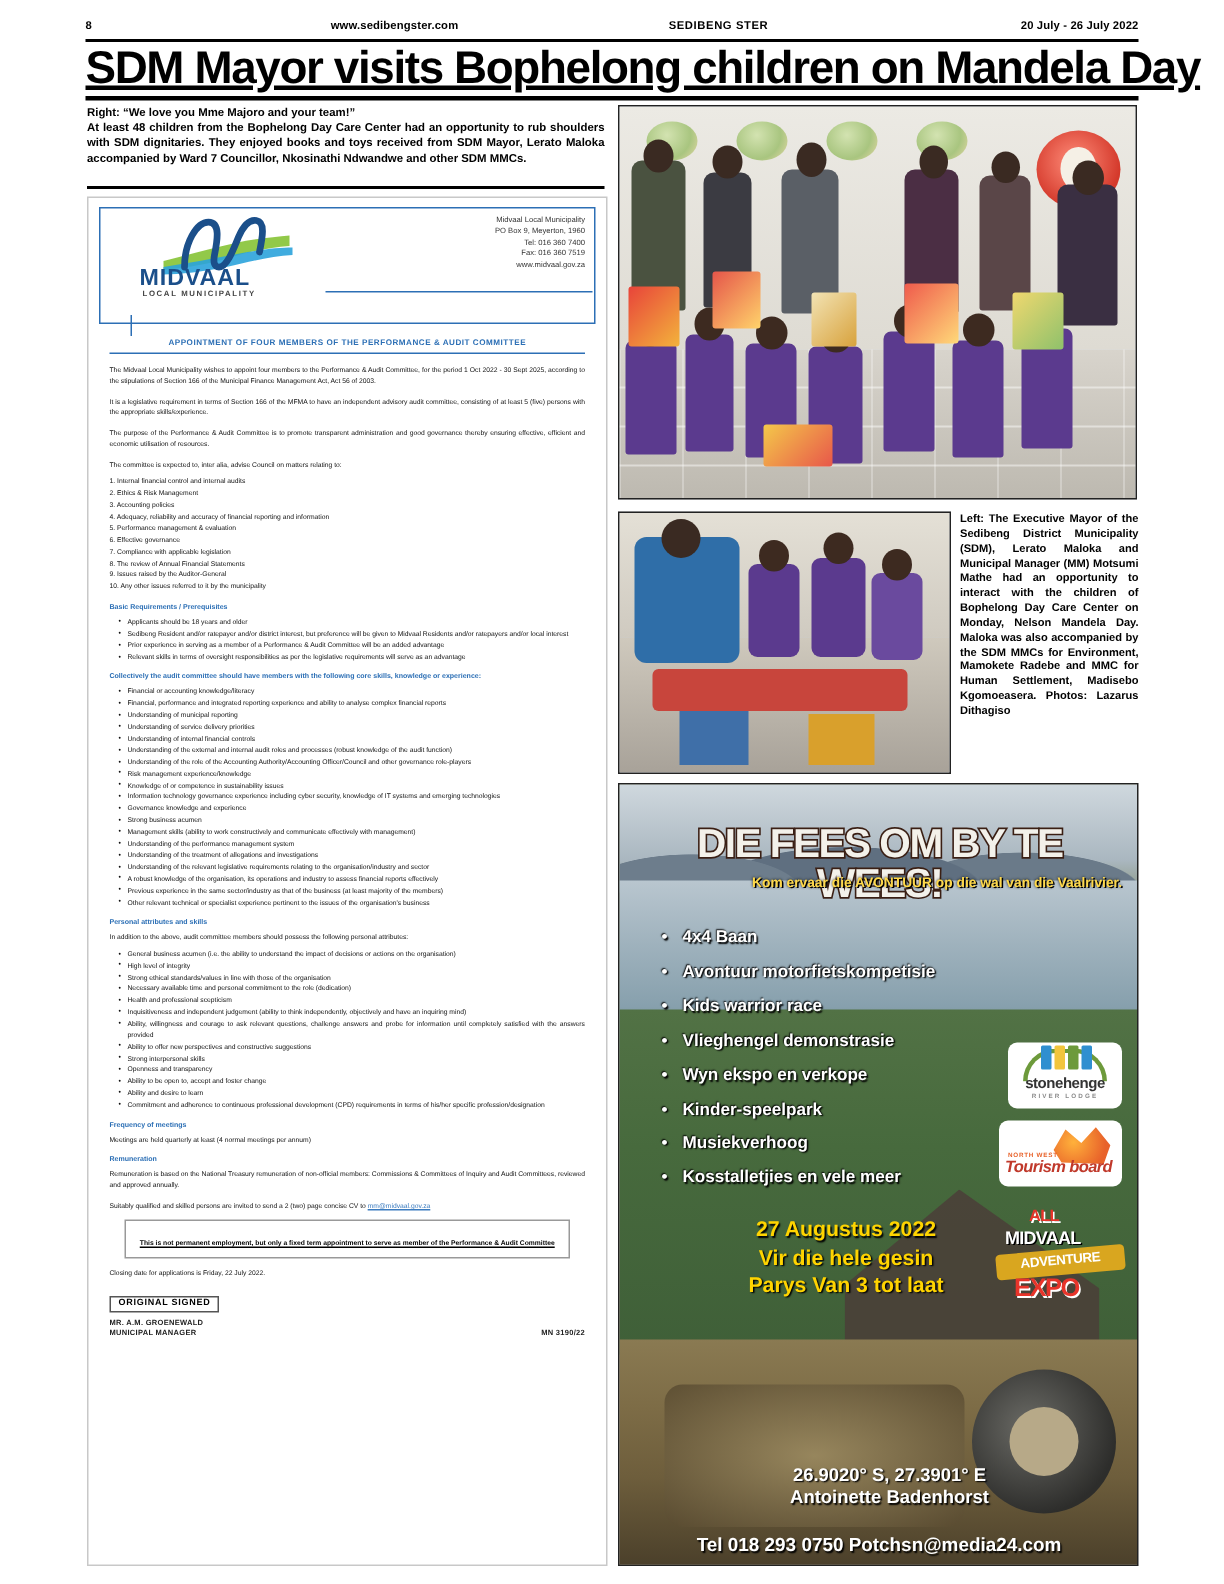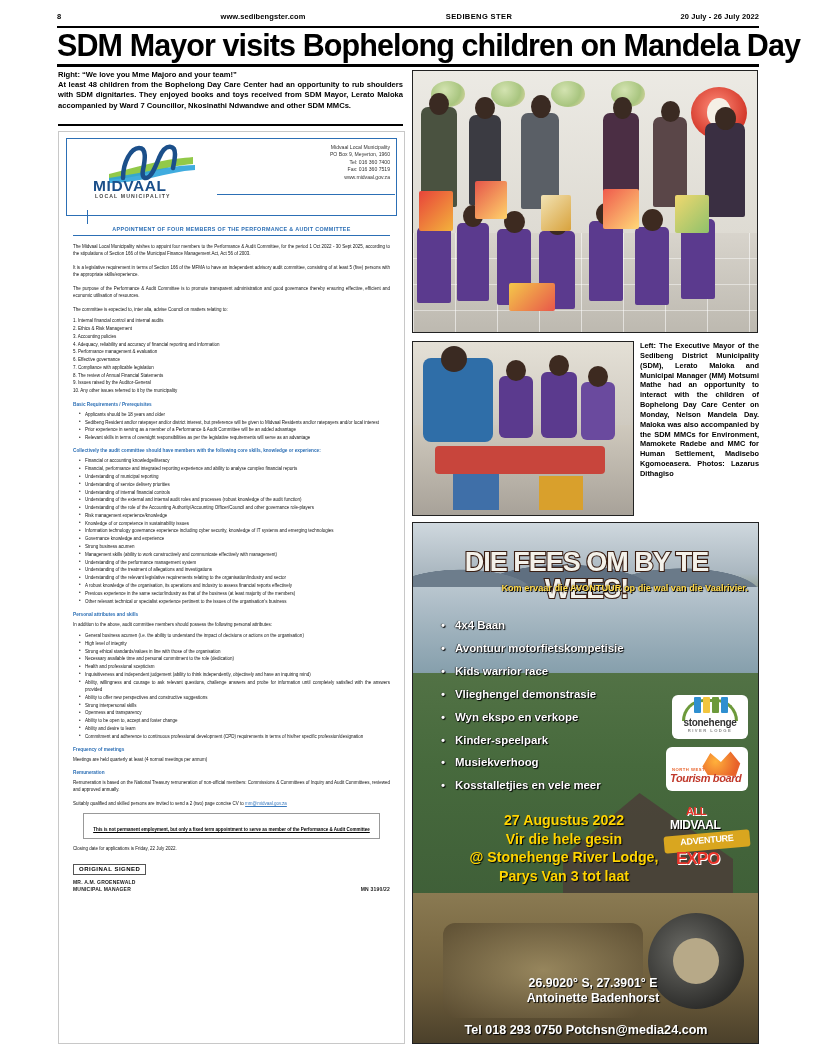--- a/index.html
+++ b/index.html
@@ -26,20 +26,21 @@
   .mh-date { width:190px; text-align:right; }
   .mh-rule { position:absolute; left:57px; top:26px; width:702px; height:2px; background:#000; }
 
   
   .headline {
     position:absolute; left:57px; top:30px; width:710px;
     font-size:30.5px; font-weight:bold; line-height:1.0;
     letter-spacing:-0.9px;
     font-family:"Liberation Sans", sans-serif;
     white-space:nowrap;
+    text-decoration:underline;
   }
   .headline-rule { position:absolute; left:57px; top:64px; width:702px; height:2.5px; background:#000; }
 
   
   .intro {
     position:absolute; left:58px; top:70px; width:345px;
     font-size:7.6px; font-weight:bold; line-height:1.34;
     text-align:justify;
   }
   .intro .lead-line { display:block; }
@@ -468,21 +469,20 @@
       <li>Vlieghengel demonstrasie</li>
       <li>Wyn ekspo en verkope</li>
       <li>Kinder-speelpark</li>
       <li>Musiekverhoog</li>
       <li>Kosstalletjies en vele meer</li>
     </ul>
 
     <div class="ad-event">
       <div>27 Augustus 2022</div>
       <div>Vir die hele gesin</div>
-      <div>@ Stonehenge River Lodge,</div>
       <div>Parys Van 3 tot laat</div>
     </div>
 
     <div class="logo-card lc-stone">
       <div class="stone-arch"></div>
       <div class="stone-bars">
         <i style="left:0;  background:#2f8fd0;"></i>
         <i style="left:9px;background:#f2c53d;"></i>
         <i style="left:18px;background:#6d9a3b;"></i>
         <i style="left:27px;background:#2f8fd0;"></i>

